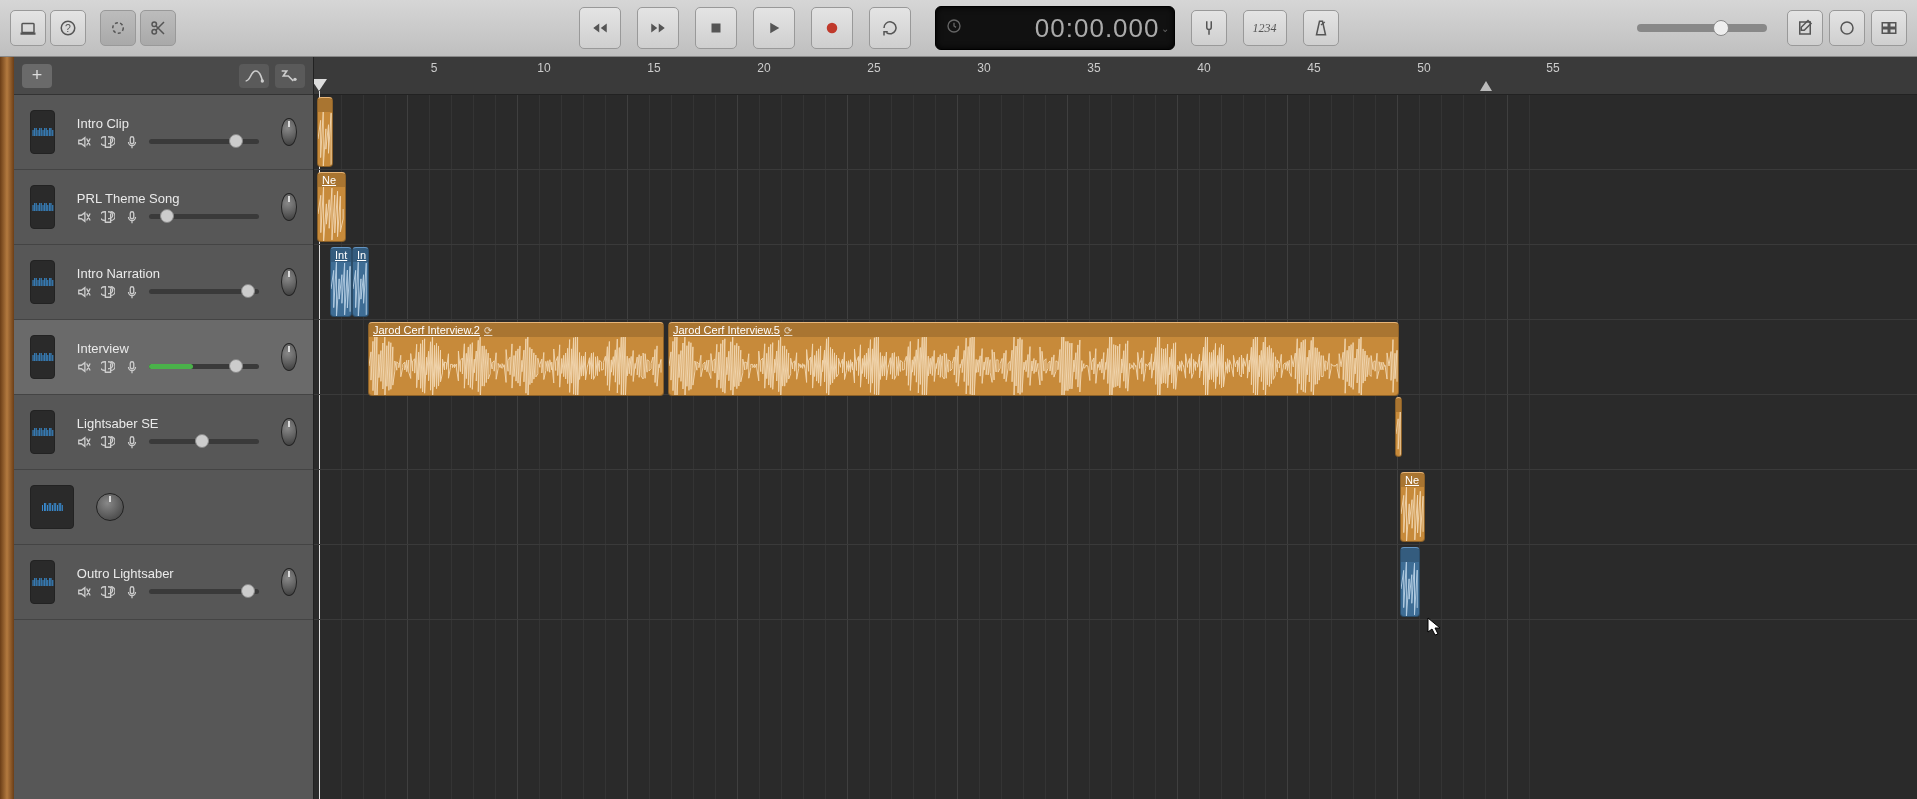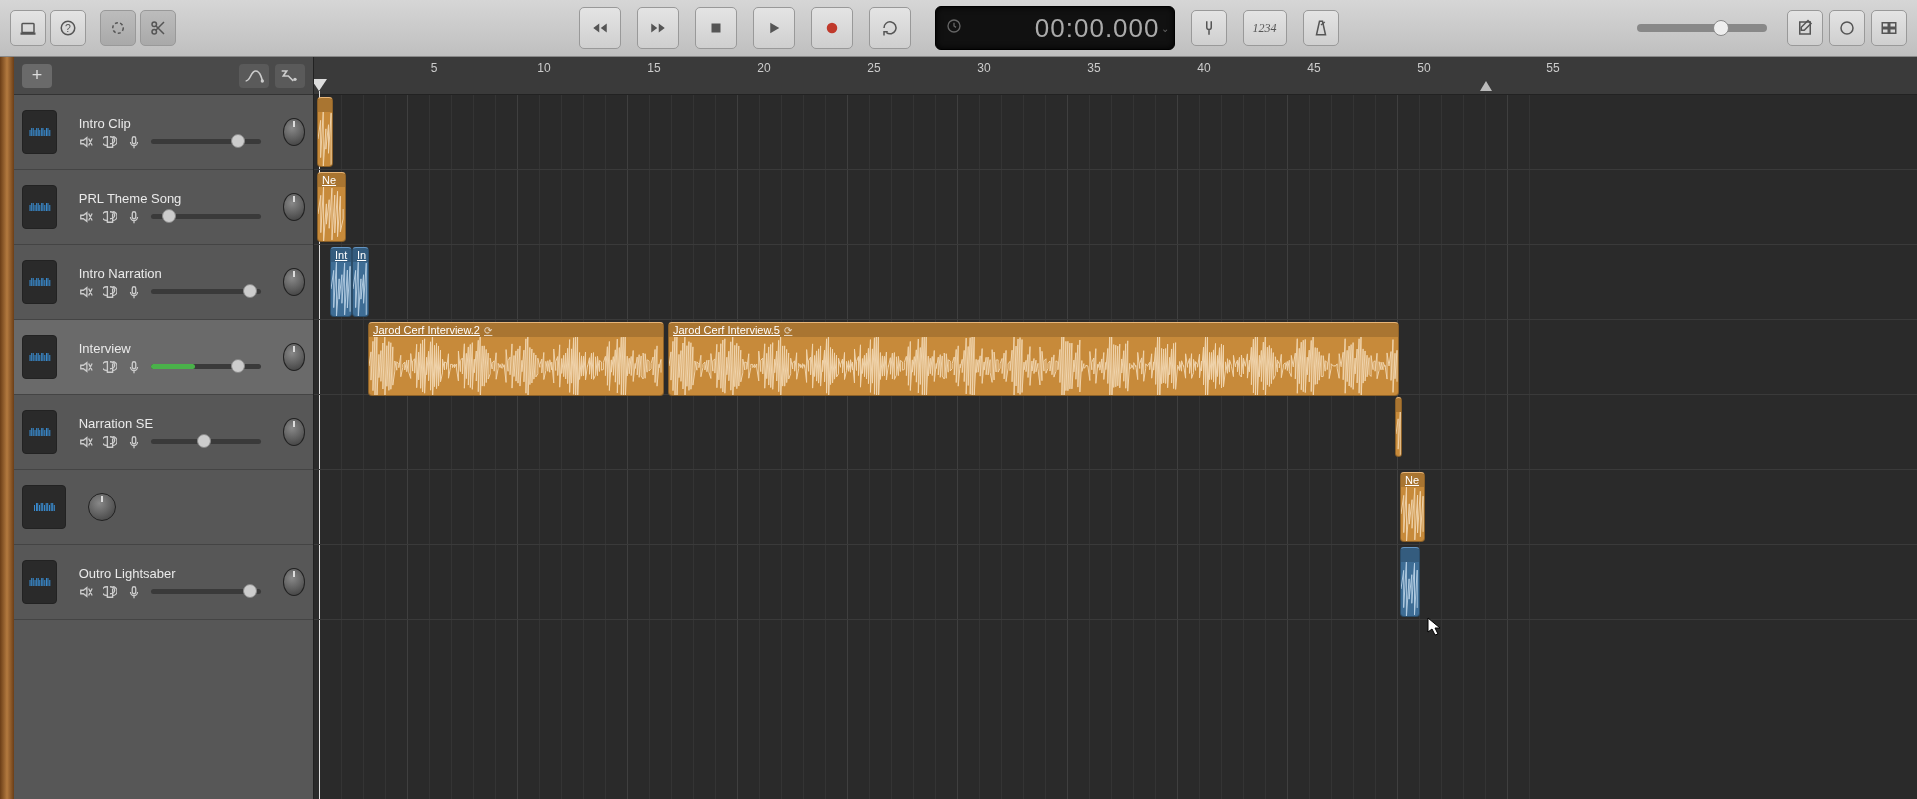--- a/index.html
+++ b/index.html
@@ -88,21 +88,21 @@
     font-size:18px; font-weight:200;
   }
   .track-header-right { display:flex; gap:6px; }
   .auto-btn { width:30px; height:24px; background:#5a5a5a; border-radius:4px; display:flex; align-items:center; justify-content:center; }
 
   .track-row {
     height:75px;
     border-bottom:1px solid #444;
     display:flex;
     align-items:center;
-    padding:0 8px;
+    padding:0 16px;
     gap:22px;
     position:relative;
   }
   .track-row.selected { background:#6a6a6a; }
   .track-icon {
     width:44px; height:44px;
     background:#2a2a2a;
     border:1px solid #222;
     border-radius:4px;
     display:flex; align-items:center; justify-content:center;
@@ -466,21 +466,21 @@
         </div>
       </div>
     </div>
     <div class="pan-knob"></div>
   </div>
         <div class="track-row">
     <div class="track-icon">
       <span class="wave-glyph">ıllıllıllıllı</span>
     </div>
     <div class="track-info">
-      <div class="track-name">Narration SE</div>
+      <div class="track-name">Lightsaber SE</div>
       <div class="track-controls">
         <span class="mini-icon">
           <svg viewBox="0 0 16 16">
                   <path d="M2 6h3l4-3v10l-4-3H2z M11 4l4 8 M15 4l-4 8" stroke="#ccc" stroke-width="1.5" fill="none"></path>
                 </svg>
         </span>
         <span class="mini-icon">
           <svg viewBox="0 0 16 16">
                   <path d="M4 2a5 5 0 0 0 0 10h1V2z M11 4v8a5 5 0 0 0 0-10" stroke="#ccc" fill="none" stroke-width="1.5"></path>
                   <path d="M3 6h3l4-3v10l-4-3H3z" fill="#ccc" opacity="0"></path>

